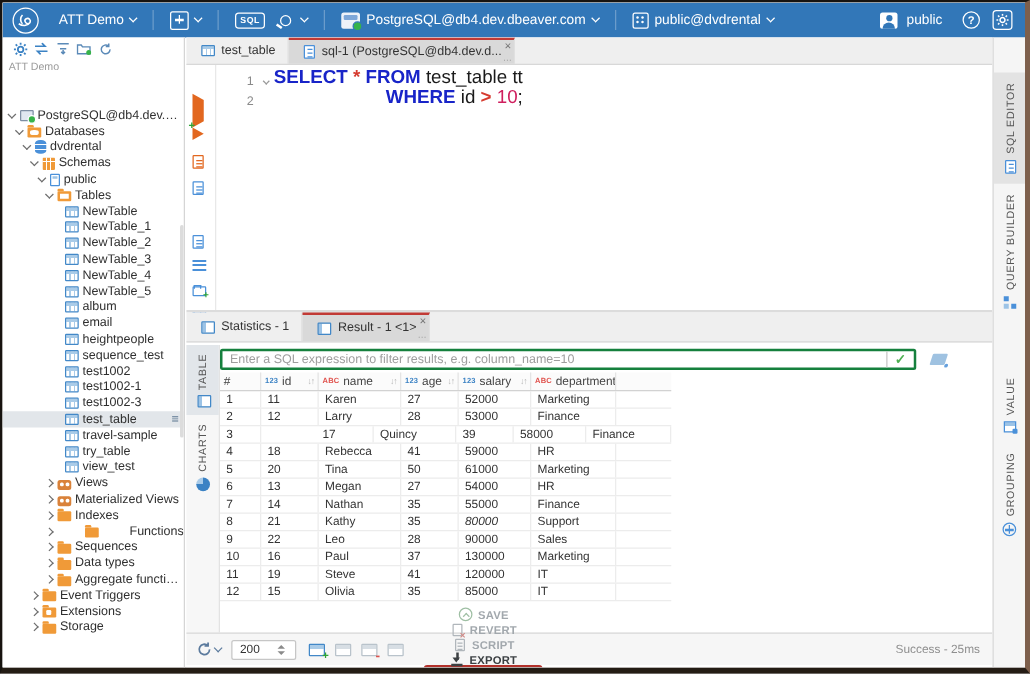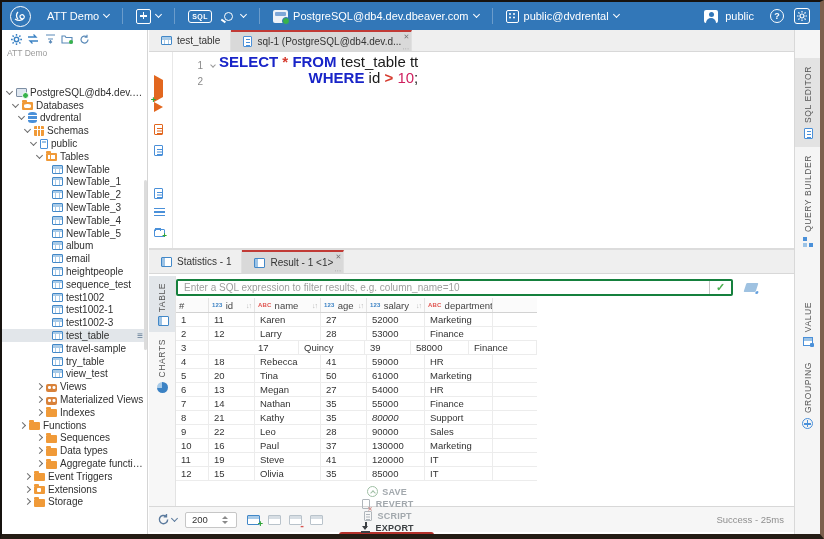--- a/index.html
+++ b/index.html
@@ -420,21 +420,21 @@
           <div class="trow" style="padding-left: 33px;">
             <span class="arr right"></span>
             <span class="ti ti-views"></span>
             <span class="tlabel">Materialized Views</span>
           </div>
           <div class="trow" style="padding-left: 33px;">
             <span class="arr right"></span>
             <span class="ti ti-folder"></span>
             <span class="tlabel">Indexes</span>
           </div>
-          <div class="trow" style="padding-left: 16px;">
+          <div class="trow" style="padding-left: 33px; justify-content: space-between;">
             <span class="arr right"></span>
             <span class="ti ti-folder"></span>
             <span class="tlabel">Functions</span>
           </div>
           <div class="trow" style="padding-left: 33px;">
             <span class="arr right"></span>
             <span class="ti ti-folder"></span>
             <span class="tlabel">Sequences</span>
           </div>
           <div class="trow" style="padding-left: 33px;">

